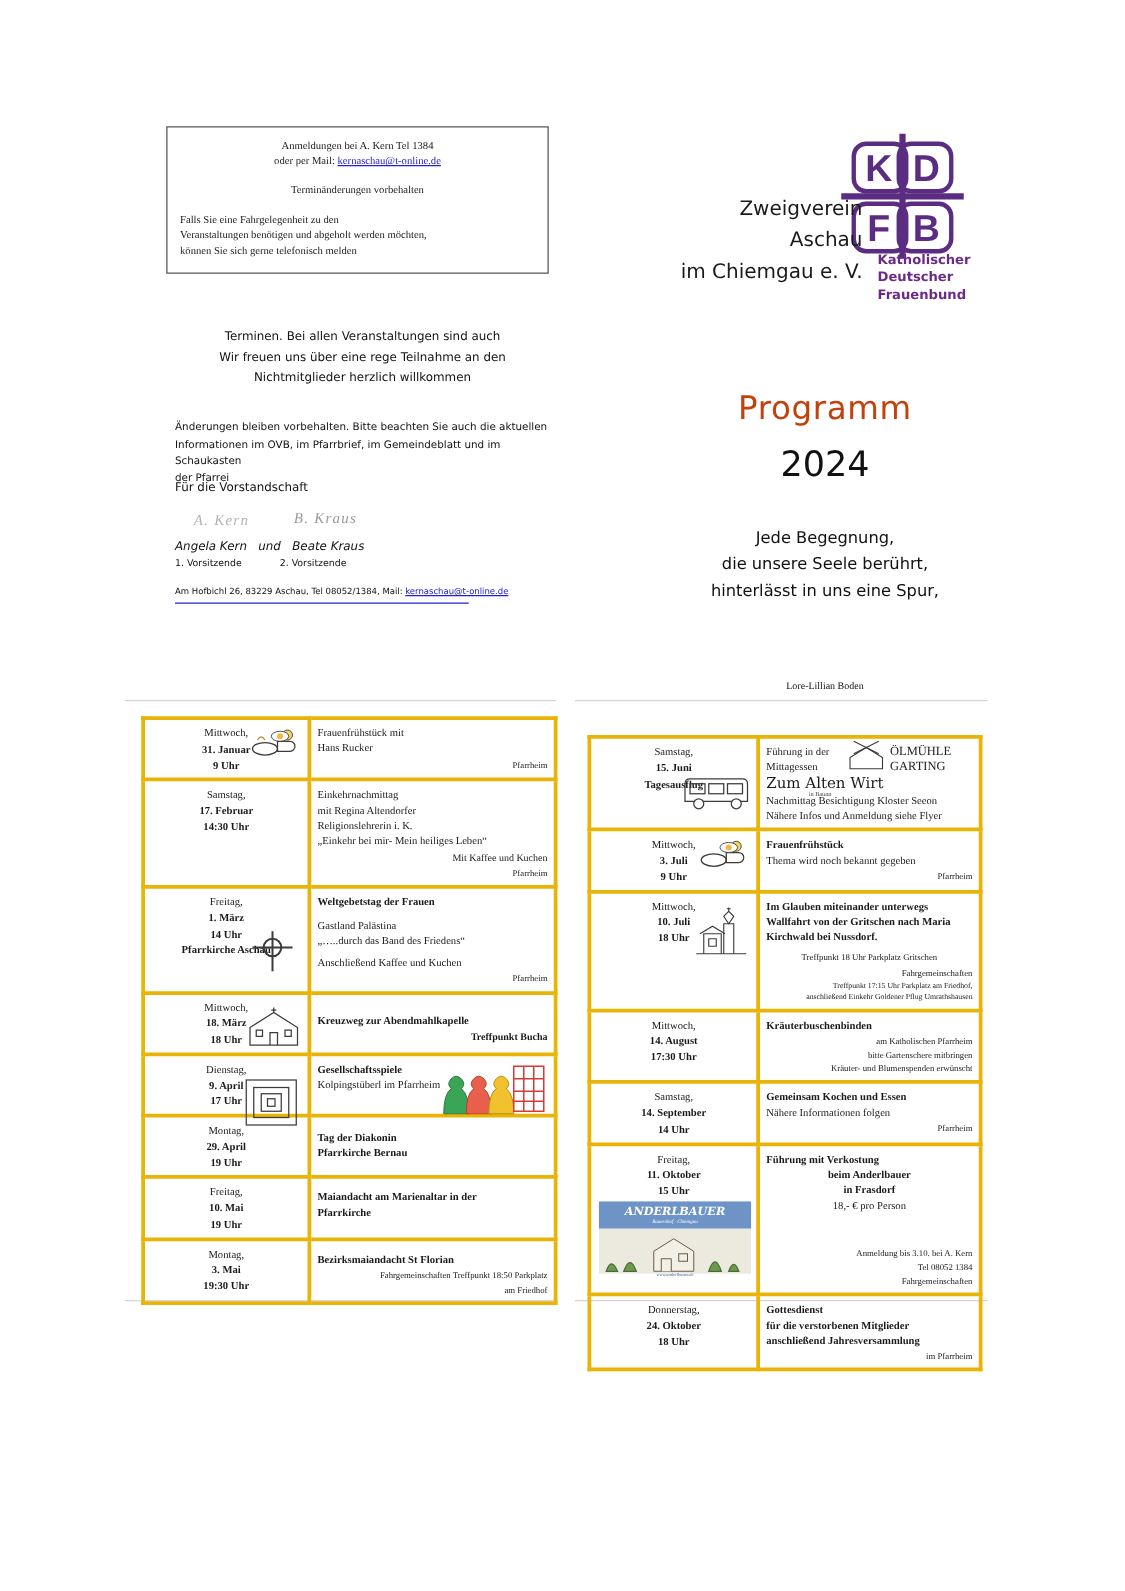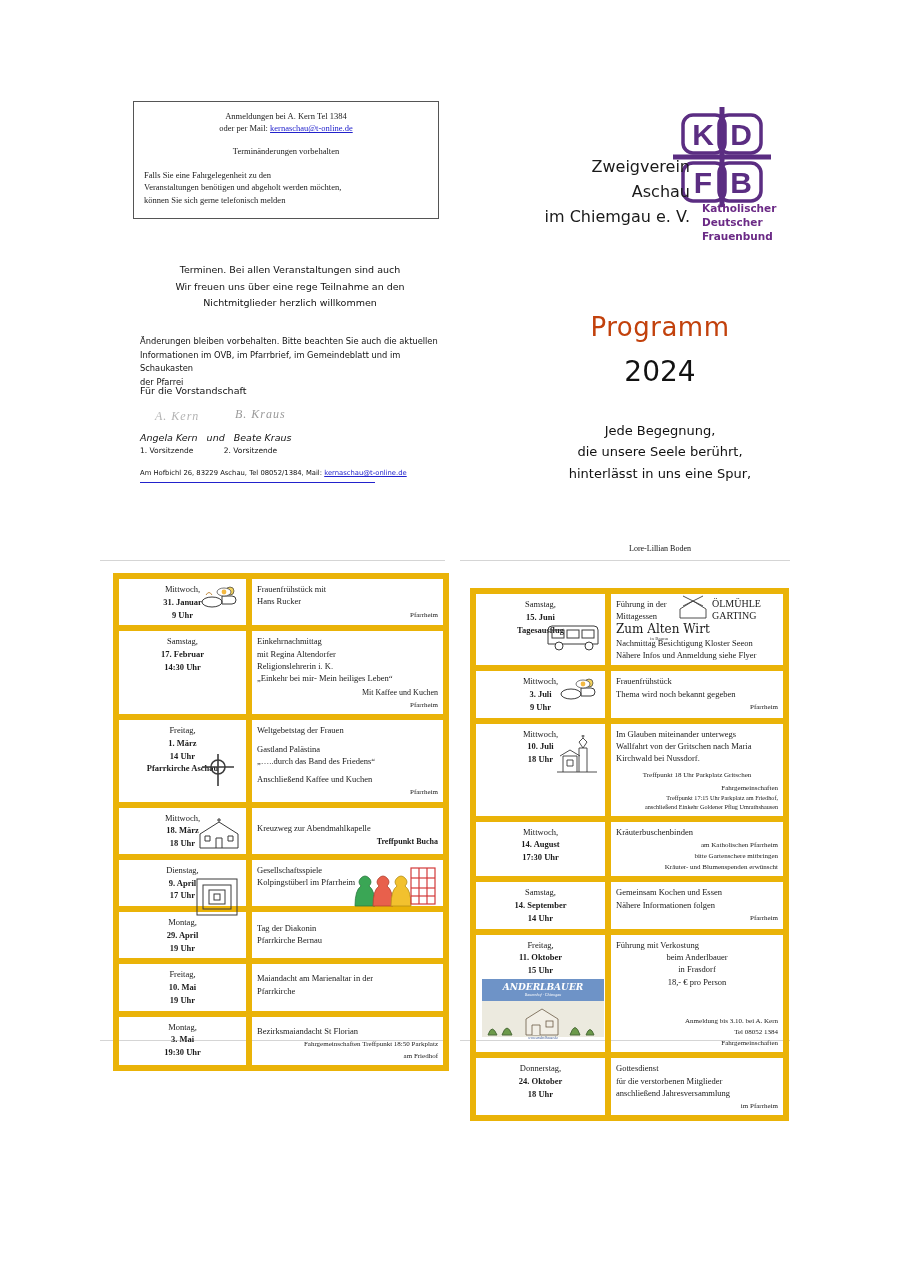--- a/index.html
+++ b/index.html
@@ -203,37 +203,37 @@
     height: 1px;
     background: #d5d5d5;
   }
   .tbl {
     position: absolute;
     border-collapse: collapse;
     table-layout: fixed;
     font-family: "Liberation Serif", serif;
   }
   .tbl td {
-    border: 6px solid #eab308;
+    border: 3px solid #eab308;
     vertical-align: top;
     padding: 4px 5px;
     position: relative;
   }
   .tbl .c-when {
     font-size: 8.5px;
     line-height: 1.5;
     text-align: center;
   }
   .tbl .c-what {
     font-size: 8.5px;
     line-height: 1.45;
   }
   .when-l1 { display: block; }
   .when-b { font-weight: bold; display: block; }
-  .what-b { font-weight: normal; }
+  .what-b { font-weight: bold; }
   .right-note { display: block; text-align: right; font-size: 7px; margin-top: 2px; }
   .center-note { display: block; text-align: center; font-size: 7px; }
 
   #table-left { left: 113px; top: 573px; width: 330px; }
   #table-left col.a { width: 133px; }
   #table-left col.b { width: 197px; }
 
   #table-right { left: 470px; top: 588px; width: 313px; }
   #table-right col.a { width: 135px; }
   #table-right col.b { width: 178px; }

